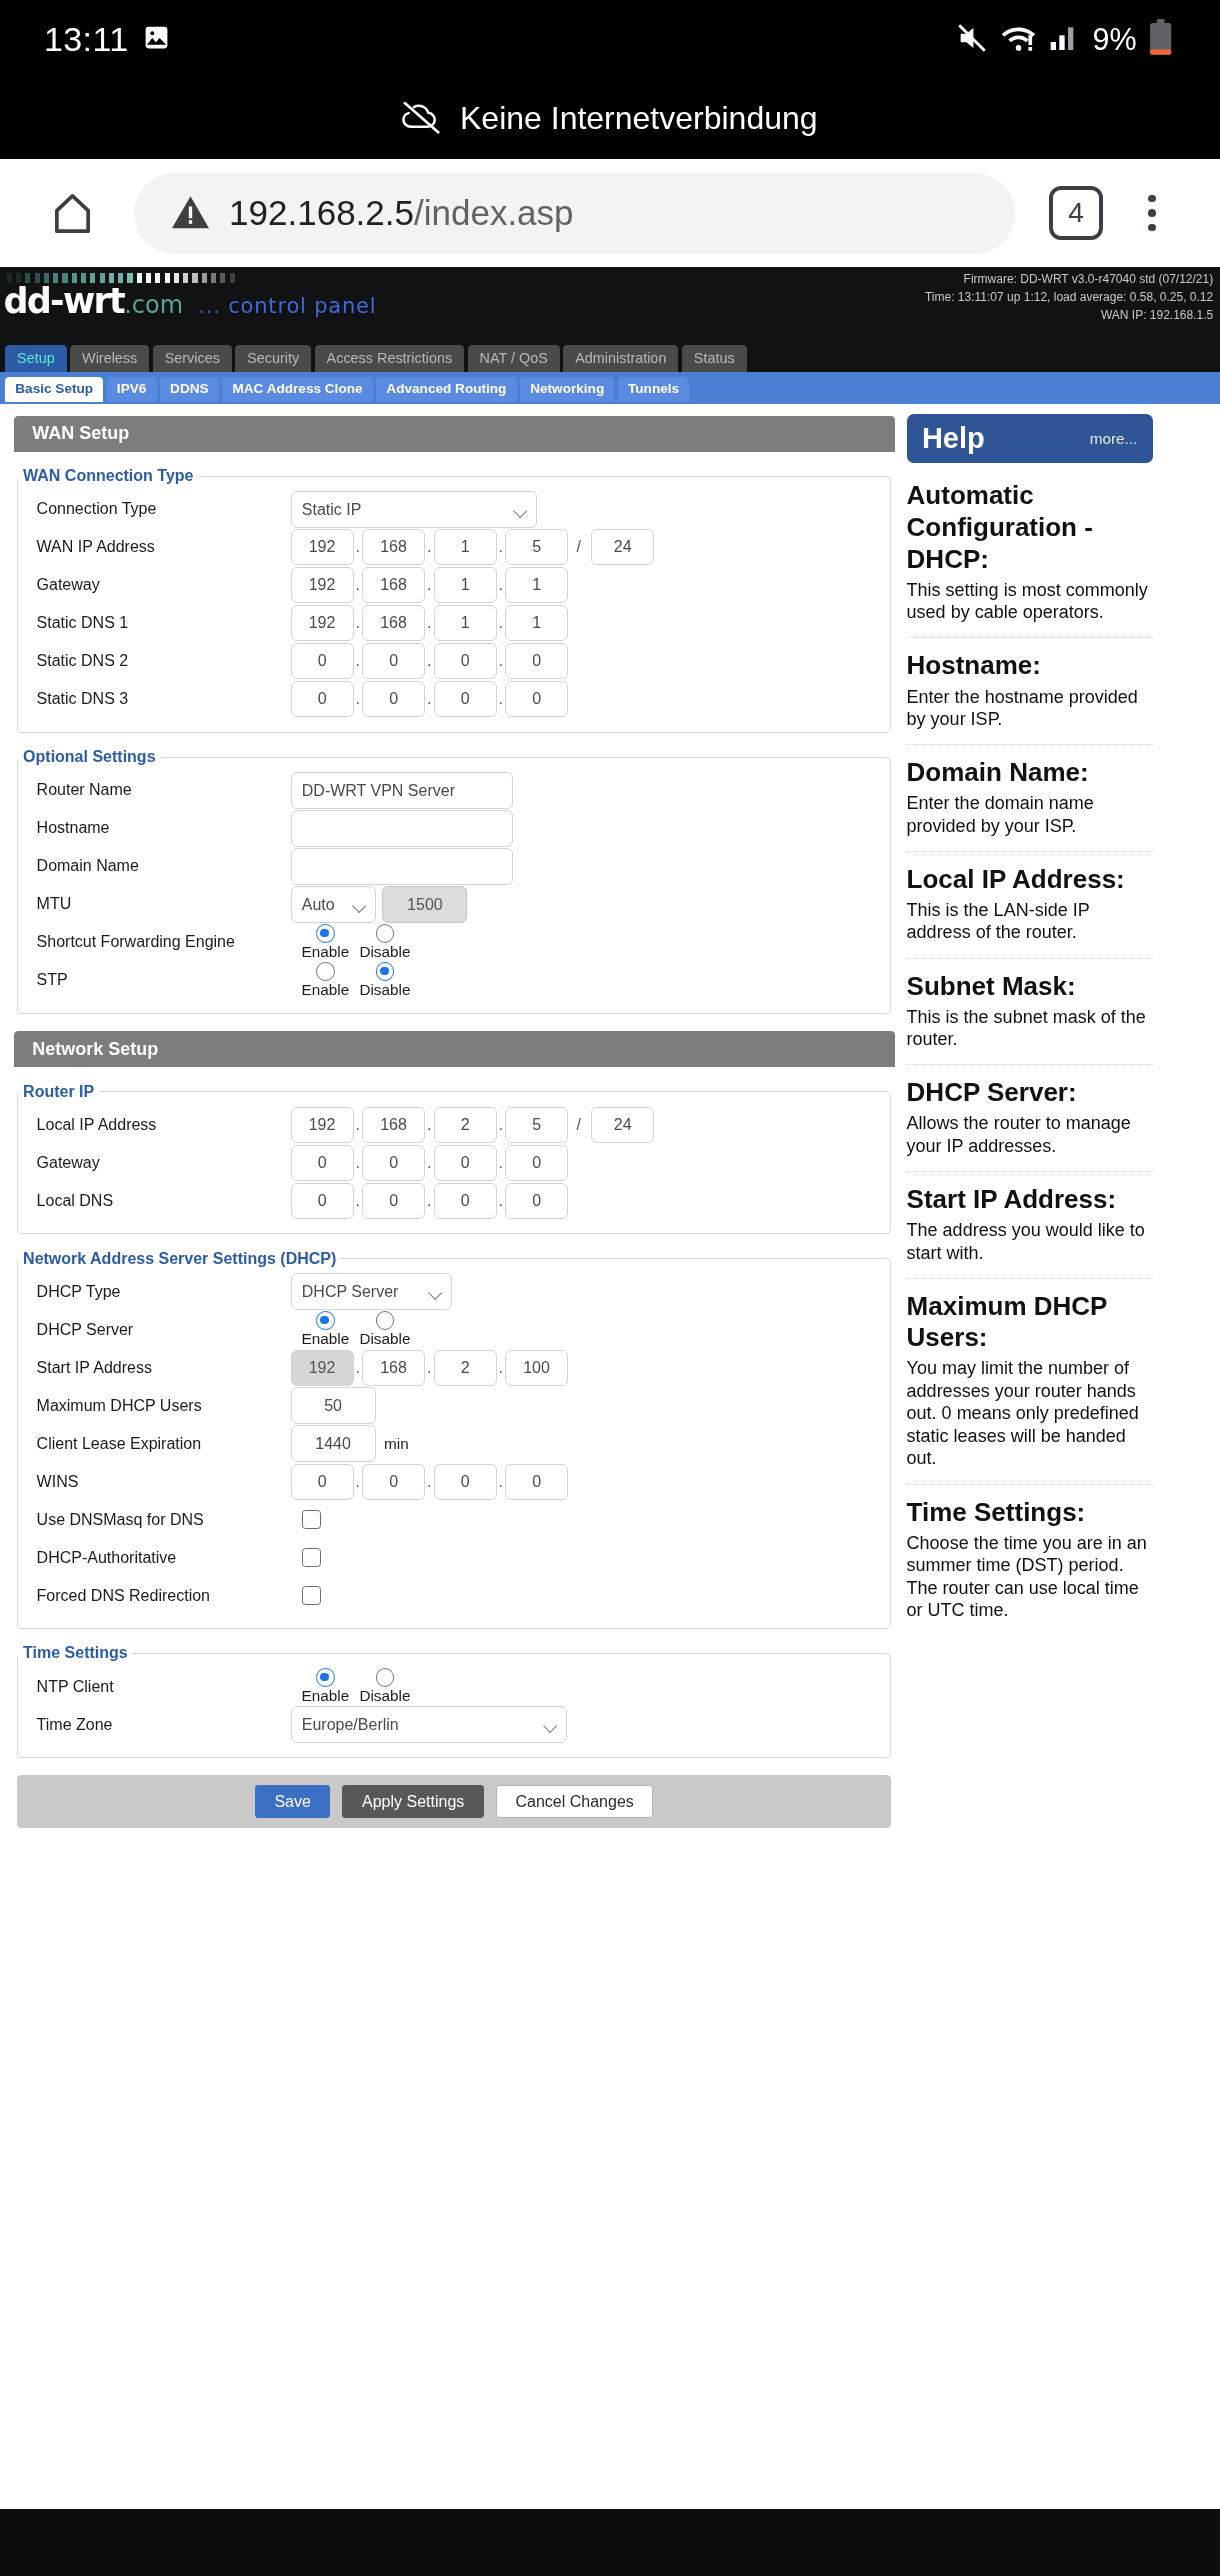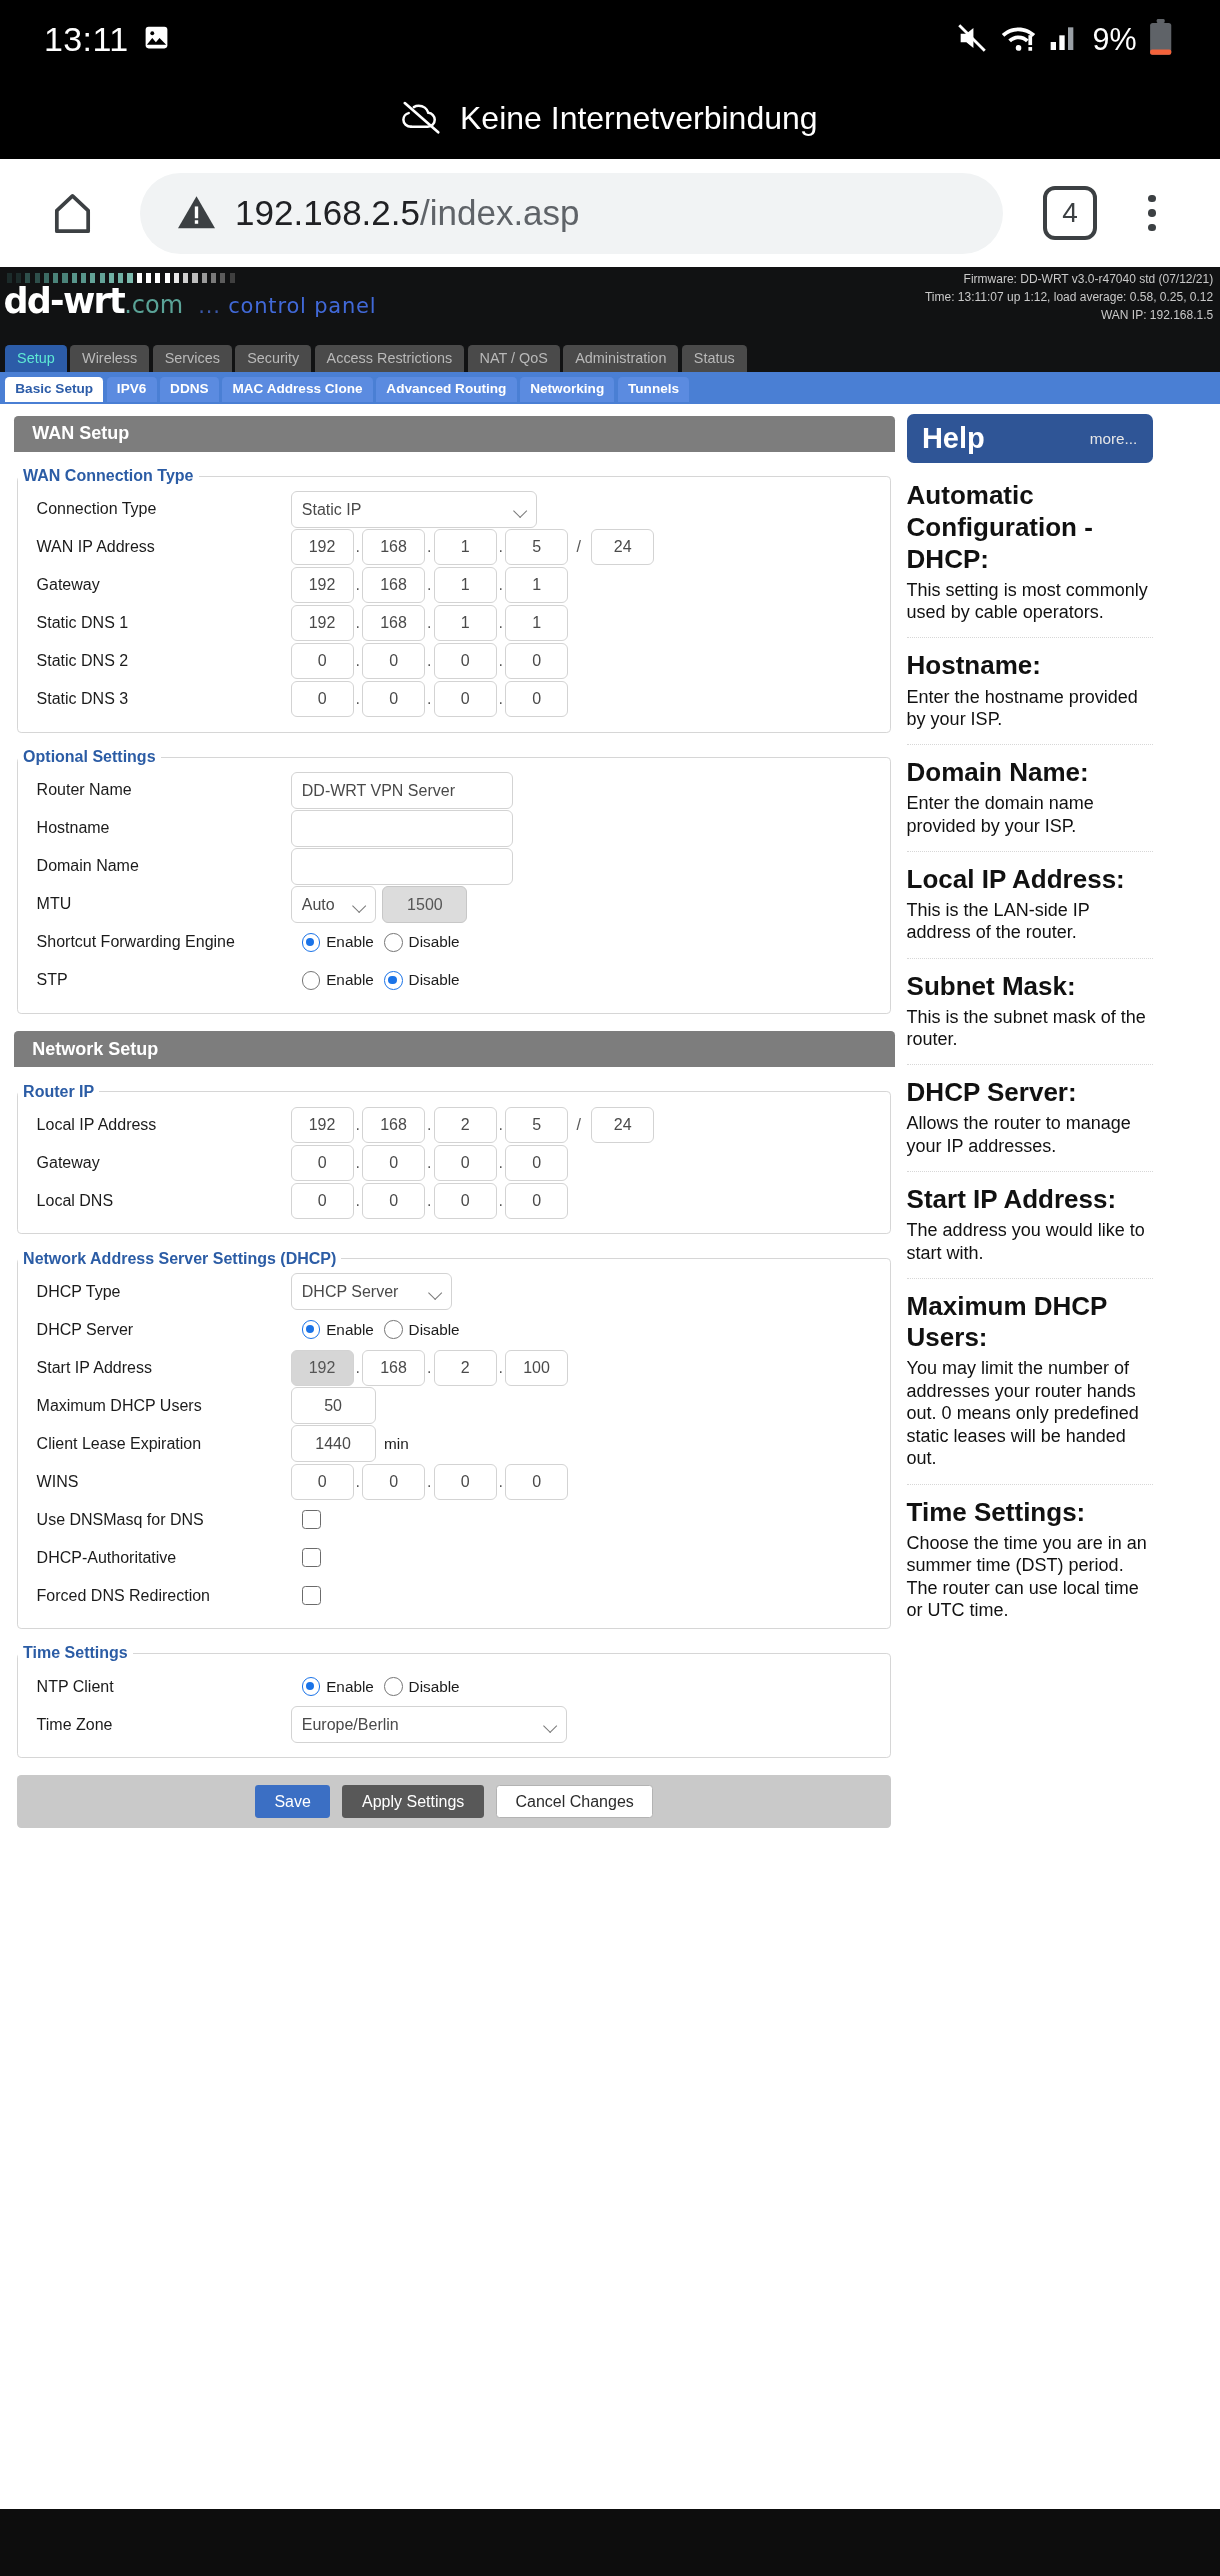--- a/index.html
+++ b/index.html
@@ -32,21 +32,21 @@
     background: #000;
     display: flex; align-items: center; justify-content: center; gap: 18.6px;
   }
   .offline-text { color: #fff; font-size: 32px; }
 
   
   .browser-bar {
     height: 108px; width: 100%;
     background: #fff;
     display: flex; align-items: center;
-    padding: 0 34px; gap: 21px;
+    padding: 0 34px; gap: 15px;
   }
   .home-btn { width: 76px; height: 76px; display:flex; align-items:center; justify-content:center; flex:0 0 auto;}
   .omnibox {
     flex: 1 1 auto; height: 81px;
     background: #f1f3f4; border-radius: 41px;
     display: flex; align-items: center; gap: 18.6px;
     padding: 0 36px; margin: 0 8.5px;
     min-width: 0;
   }
   .omnibox-url {
@@ -188,21 +188,21 @@
   .sel.w-sm  { width: 85px; }
   .grey-box {
     height: 37px; width: 85px; border: 0.8px solid #c7c7c7; border-radius: 6px;
     background: #dcdcdc; color:#555; font-size: 16px; text-align: center; line-height: 36px;
     margin-left: 6.8px;
   }
   .unit { font-size: 15.3px; color: #1b1b1b; margin-left: 8.5px; }
 
   
   .radios { display: flex; align-items: center; gap: 8.5px; padding-left: 11px;}
-  .radio-item { display: flex; align-items: center; gap: 6px; margin-right: 10.2px;}
+  .radio-item { display: flex; align-items: center; margin-right: 10.2px; flex-direction: column;}
   .radio {
     width: 18.6px; height: 18.6px; border-radius: 50%;
     border: 1.7px solid #767676; background: #fff; position: relative; flex:0 0 auto;
   }
   .radio.on { border-color: #1a73e8; }
   .radio.on::after {
     content:""; position:absolute; left: 3.4px; top: 3.4px;
     width: 8.5px; height: 8.5px; border-radius: 50%; background: #1a73e8;
   }
   .radio-lbl { font-size: 15.3px; color: #1b1b1b; }

